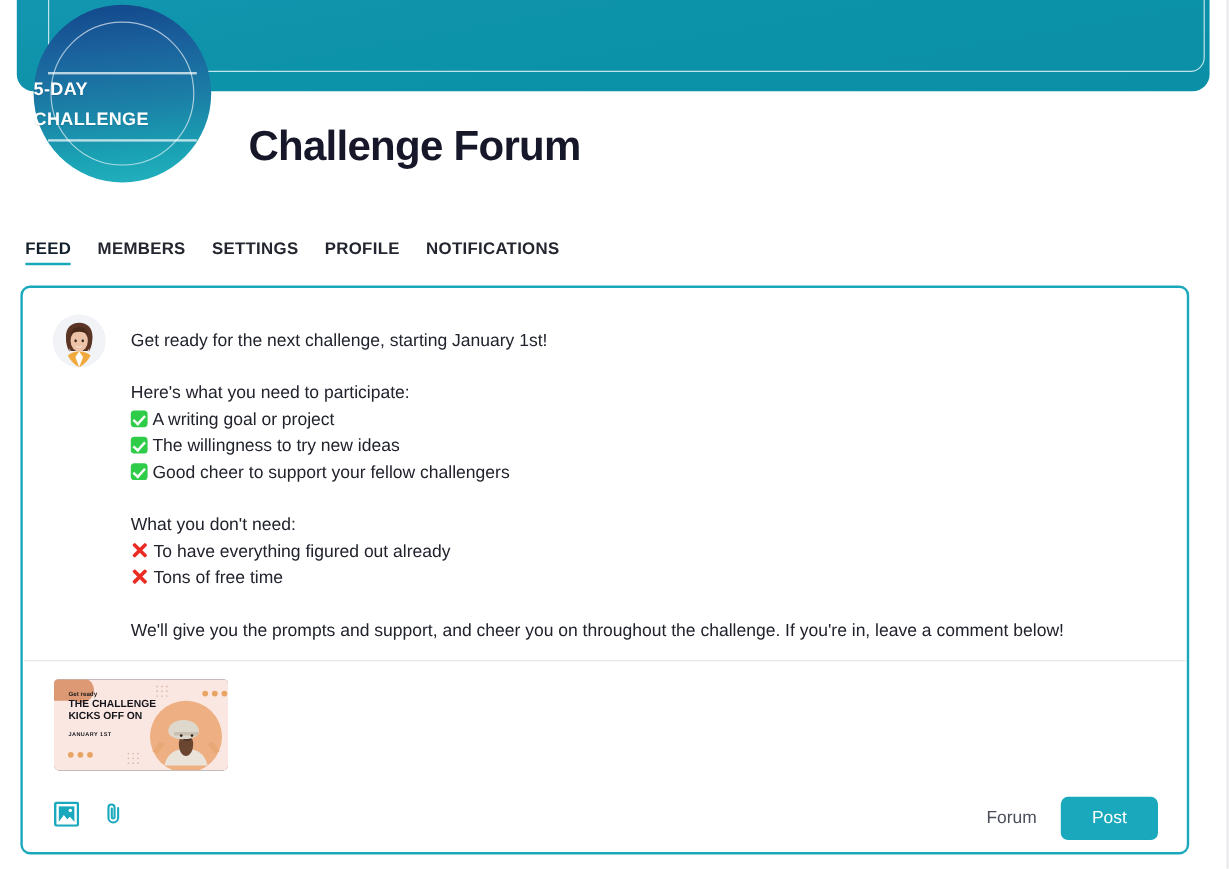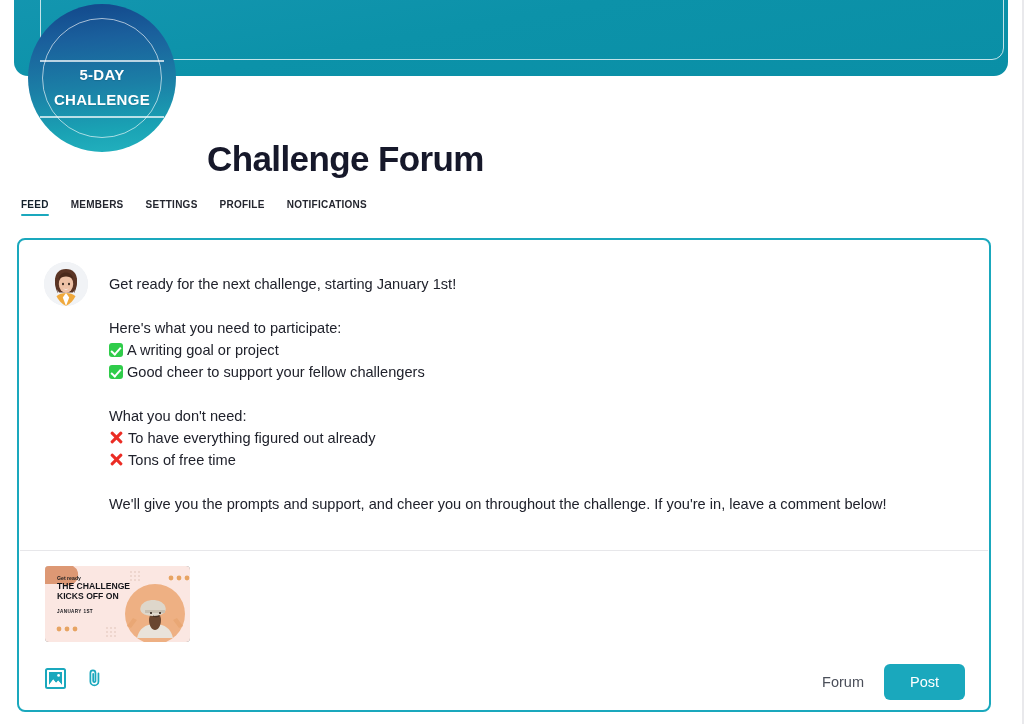--- a/index.html
+++ b/index.html
@@ -42,38 +42,37 @@
     box-sizing:border-box;
   }
   .badge-rule{
     position:absolute;left:12px;width:124px;height:1.5px;
     background:rgba(255,255,255,.70);
   }
   .badge-rule.top{top:56px;}
   .badge-rule.bot{top:112px;}
   .badge-text{
     position:absolute;left:0;top:58px;width:148px;
-    text-align:center;color:#ffffff;
+    color:#ffffff;
     font-size:15px;font-weight:700;letter-spacing:.3px;line-height:25px;
     text-shadow:0 1px 1px rgba(0,0,0,.12);
   }
   .page-title{
     position:absolute;left:207px;top:102px;
     font-size:35px;font-weight:700;letter-spacing:-.6px;
     color:#16182a;
-    margin-top:37px;
   }
 
   
   .tabs{
     position:absolute;left:21px;top:199px;
     display:flex;align-items:flex-start;gap:22px;
   }
   .tab{
-    font-size:10px;font-weight:600;letter-spacing:.25px;
+    font-size:14px;font-weight:600;letter-spacing:.25px;
     color:#24262f;padding-bottom:6px;position:relative;cursor:pointer;
     white-space:nowrap;
   }
   .tab.active{color:#13202b;}
   .tab.active::after{
     content:"";position:absolute;left:0;right:0;bottom:0;height:2.5px;
     background:#1aa8bd;border-radius:2px;
   }
 
   
@@ -187,20 +186,21 @@
         <ellipse cx="25" cy="22" rx="1" ry="1.3" fill="#33251d"></ellipse>
         <path d="M19.4 26.2c1.6 1.2 3.6 1.2 5.2 0-.6 1.8-4.6 1.8-5.2 0z" fill="#ffffff"></path>
       </svg>
     </div>
 
     <div class="post-text">
       <p>Get ready for the next challenge, starting January 1st!</p>
       <div class="gap"></div>
       <p>Here's what you need to participate:</p>
       <p><span class="chk"></span><span>A writing goal or project</span></p>
+      <p><span class="chk"></span><span>The willingness to try new ideas</span></p>
       <p><span class="chk"></span><span>Good cheer to support your fellow challengers</span></p>
       <div class="gap"></div>
       <p>What you don't need:</p>
       <p><span class="xmark"></span><span>To have everything figured out already</span></p>
       <p><span class="xmark"></span><span>Tons of free time</span></p>
       <div class="gap"></div>
       <p>We'll give you the prompts and support, and cheer you on throughout the challenge. If you're in, leave a comment below!</p>
     </div>
 
   </div>

